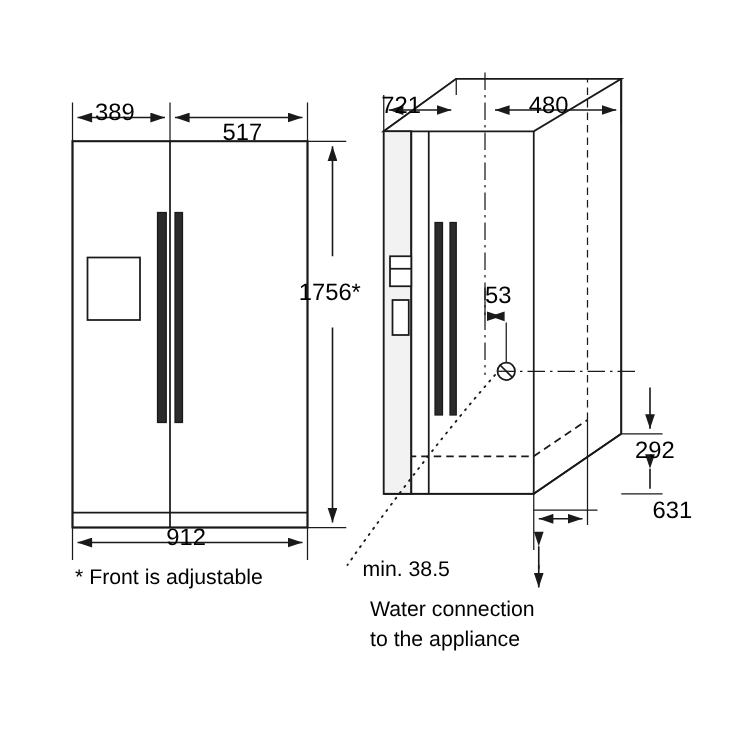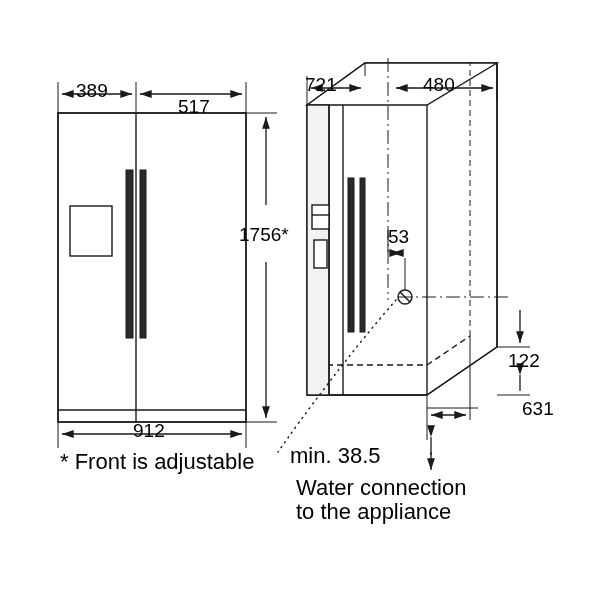--- a/index.html
+++ b/index.html
@@ -14,21 +14,21 @@
   svg#diagram{position:absolute;left:0;top:0;width:600px;height:600px;}
   .txt{
     position:absolute;
     font-family:"Liberation Sans", sans-serif;
     font-size:17px;
     color:#000;
     white-space:pre;
     line-height:21px;
   }
   .dim{font-size:19px;}
-  .note{font-size:22px;}
+  .note{font-size:17px;}
 </style>
 </head>
 <body>
 
 <div id="stage">
 
   <svg id="diagram" viewBox="0 0 600 600">
     <defs>
       <marker id="arrEnd" markerWidth="10" markerHeight="10" refX="9" refY="3" orient="auto" markerUnits="strokeWidth">
         <path d="M0,0 L9,3 L0,6 z" fill="#1a1a1a"></path>
@@ -142,21 +142,21 @@
   <div class="txt dim" style="left:76px;top:80px;">389</div>
   <div class="txt dim" style="left:178px;top:80px;margin-top:16px;">517</div>
   <div class="txt dim" style="left:239px;top:224px;">1756*</div>
   <div class="txt dim" style="left:133px;top:420px;">912</div>
 
   <div class="txt note" style="left:60px;top:451px;">* Front is adjustable</div>
 
   <div class="txt dim" style="left:305px;top:74px;">721</div>
   <div class="txt dim" style="left:423px;top:74px;">480</div>
   <div class="txt dim" style="left:388px;top:226px;">53</div>
-  <div class="txt dim" style="left:508px;top:350px;">122</div>
+  <div class="txt dim" style="left:508px;top:350px;">292</div>
   <div class="txt dim" style="left:476px;top:398px;margin-left:46px;">631</div>
 
   <div class="txt note" style="left:290px;top:445px;">min. 38.5</div>
 
   <div class="txt note" style="left:296px;top:477px;">Water connection</div>
   <div class="txt note" style="left:296px;top:501px;">to the appliance</div>
 
 
 </div>
 

